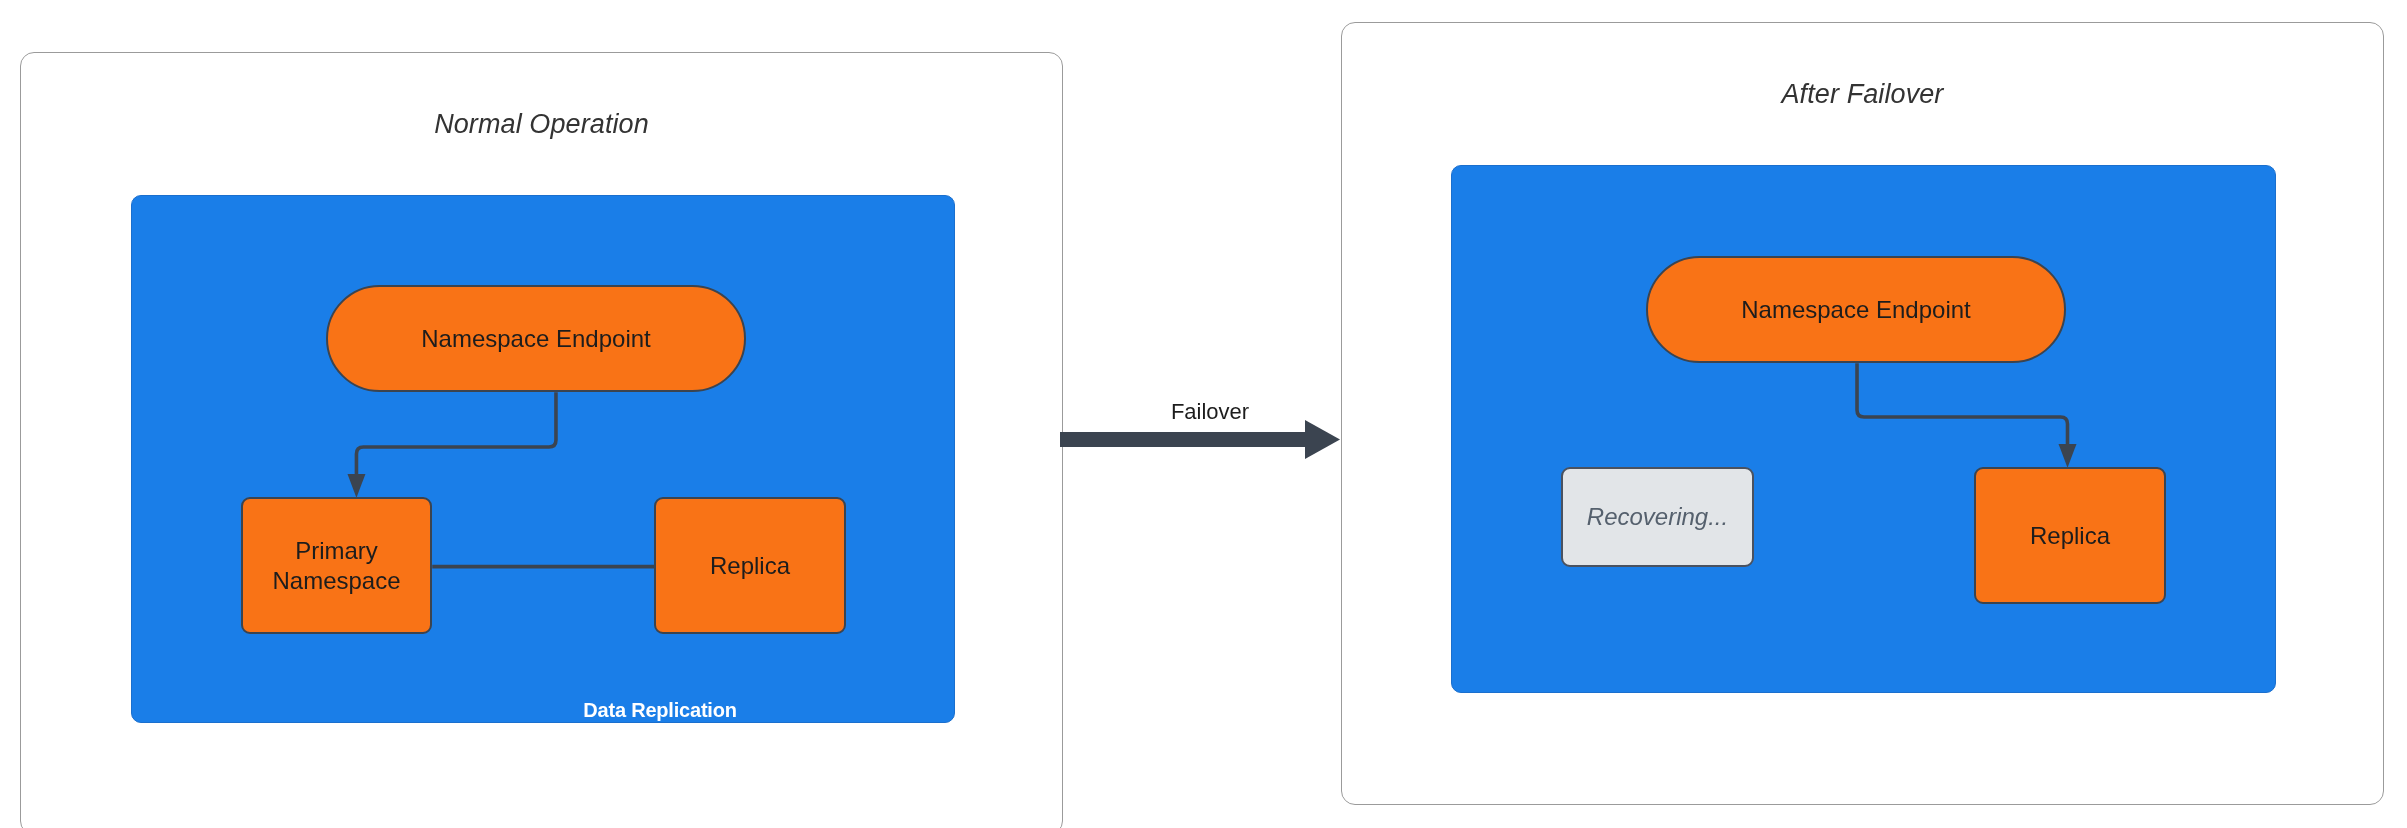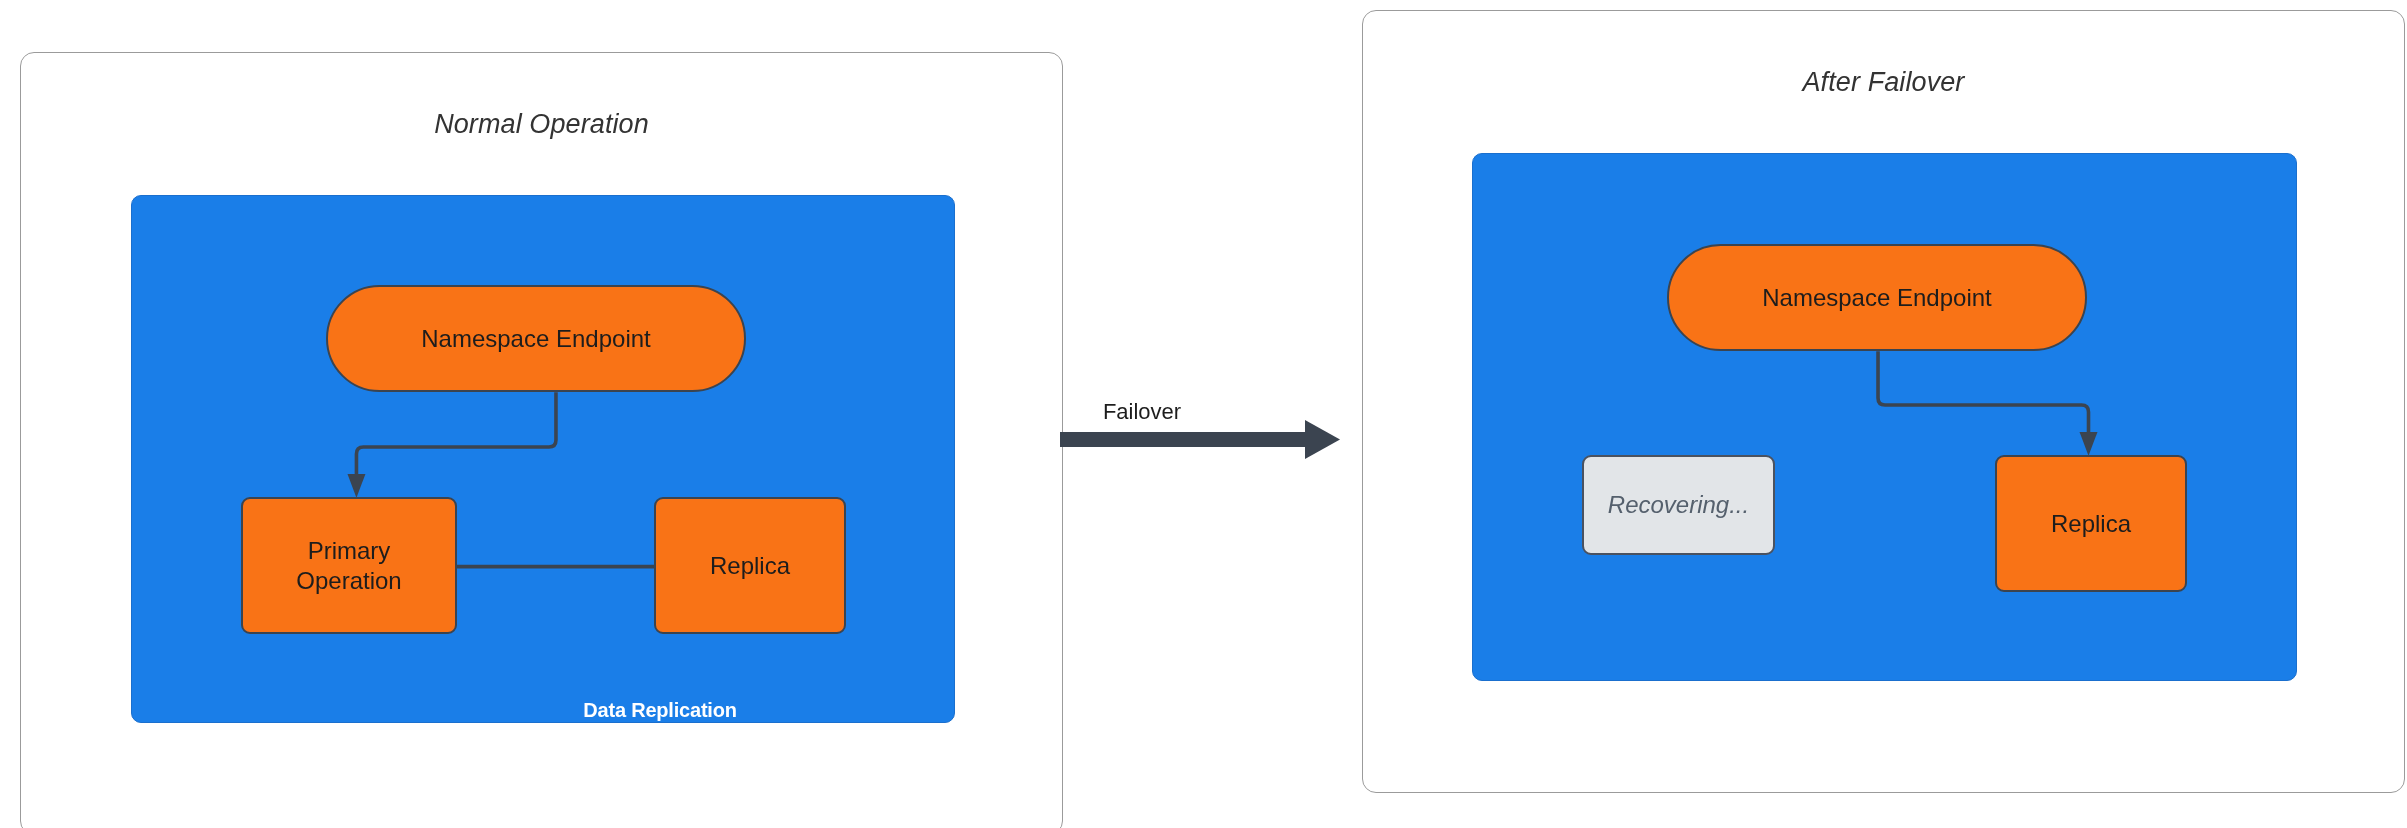--- a/index.html
+++ b/index.html
@@ -21,21 +21,21 @@
 
   
   .panel {
     position: absolute;
     background: #ffffff;
     border: 1.6px solid #9b9b9b;
     border-radius: 14px;
     box-sizing: border-box;
   }
   #panel-left  { left: 20px;   top: 22px; width: 1043px; height: 783px; margin-top: 30px; }
-  #panel-right { left: 1341px; top: 10px; width: 1043px; height: 783px; margin-left: 21px; }
+  #panel-right { left: 1341px; top: 22px; width: 1043px; height: 783px; }
 
   .panel-title {
     position: absolute;
     top: 56px;
     left: 0;
     width: 100%;
     text-align: center;
     font-style: italic;
     font-size: 27px;
     color: #333333;
@@ -76,21 +76,21 @@
   }
   .node.ghost {
     background: #e2e5e8;
     border-color: #4a5260;
     color: #55606d;
     font-style: italic;
   }
 
   
   #node-l-endpoint { left: 305px;  top: 232px; width: 420px; height: 107px; }
-  #node-l-primary  { left: 220px;  top: 444px; width: 216px; height: 137px; }
+  #node-l-primary  { left: 220px;  top: 444px; width: 191px; height: 137px; }
   #node-l-replica  { left: 633px;  top: 444px; width: 192px; height: 137px; }
 
   
   #node-r-endpoint   { left: 304px; top: 233px; width: 420px; height: 107px; }
   #node-r-recovering { left: 219px; top: 444px; width: 193px; height: 100px; }
   #node-r-replica    { left: 632px; top: 444px; width: 192px; height: 137px; }
 
   
   .edge-layer {
     position: absolute;
@@ -128,21 +128,21 @@
     top: 380px;
     width: 320px;
     height: 140px;
     overflow: visible;
     pointer-events: none;
   }
   .failover-shaft { fill: #3b4450; }
   .failover-head  { fill: #3b4450; }
   #label-failover {
     position: absolute;
-    left: 1142px;
+    left: 1210px;
     top: 412px;
     transform: translate(-50%, -50%);
     font-size: 22px;
     color: #1d1d1d;
     white-space: nowrap;
   }
 </style>
 </head>
 <body>
 
@@ -166,21 +166,21 @@
       <div class="edge-label" id="label-data-replication">Data Replication</div>
     </div>
 
     <div class="node pill" id="node-l-endpoint">
       <span>Namespace Endpoint</span>
     </div>
 
     <div class="node box" id="node-l-primary">
       <span>
         <span>Primary</span><br>
-        <span>Operation</span>
+        <span>Namespace</span>
       </span>
     </div>
 
     <div class="node box" id="node-l-replica">
       <span>Replica</span>
     </div>
   </div>
 
   <svg id="failover-layer" viewBox="0 0 320 140">
     <rect class="failover-shaft" x="17" y="52" width="252" height="15"></rect>

